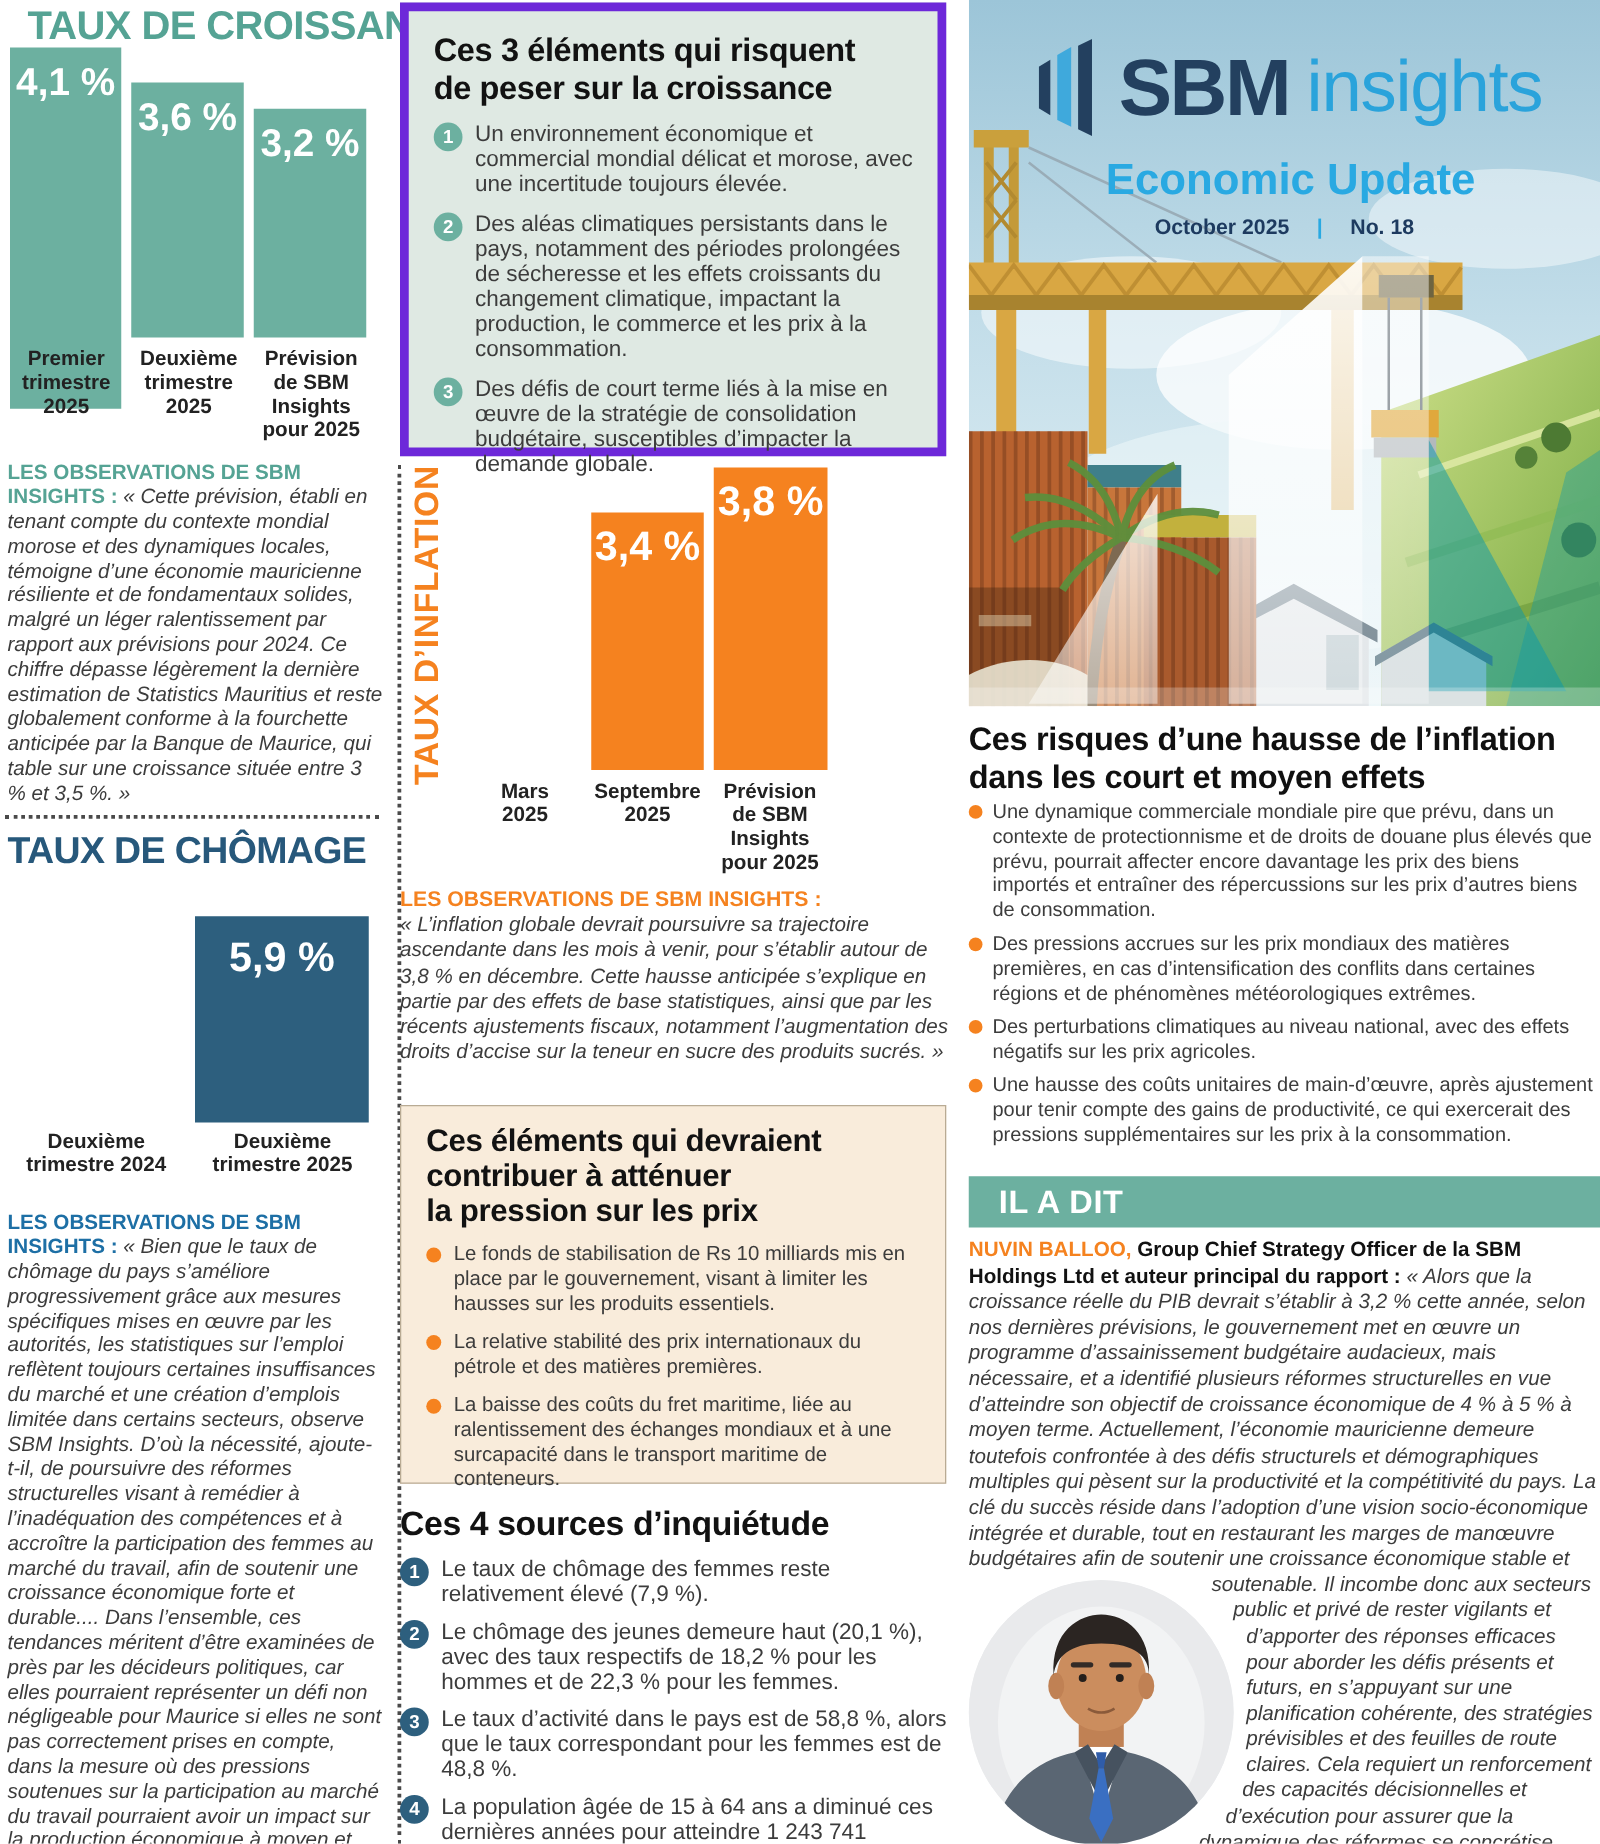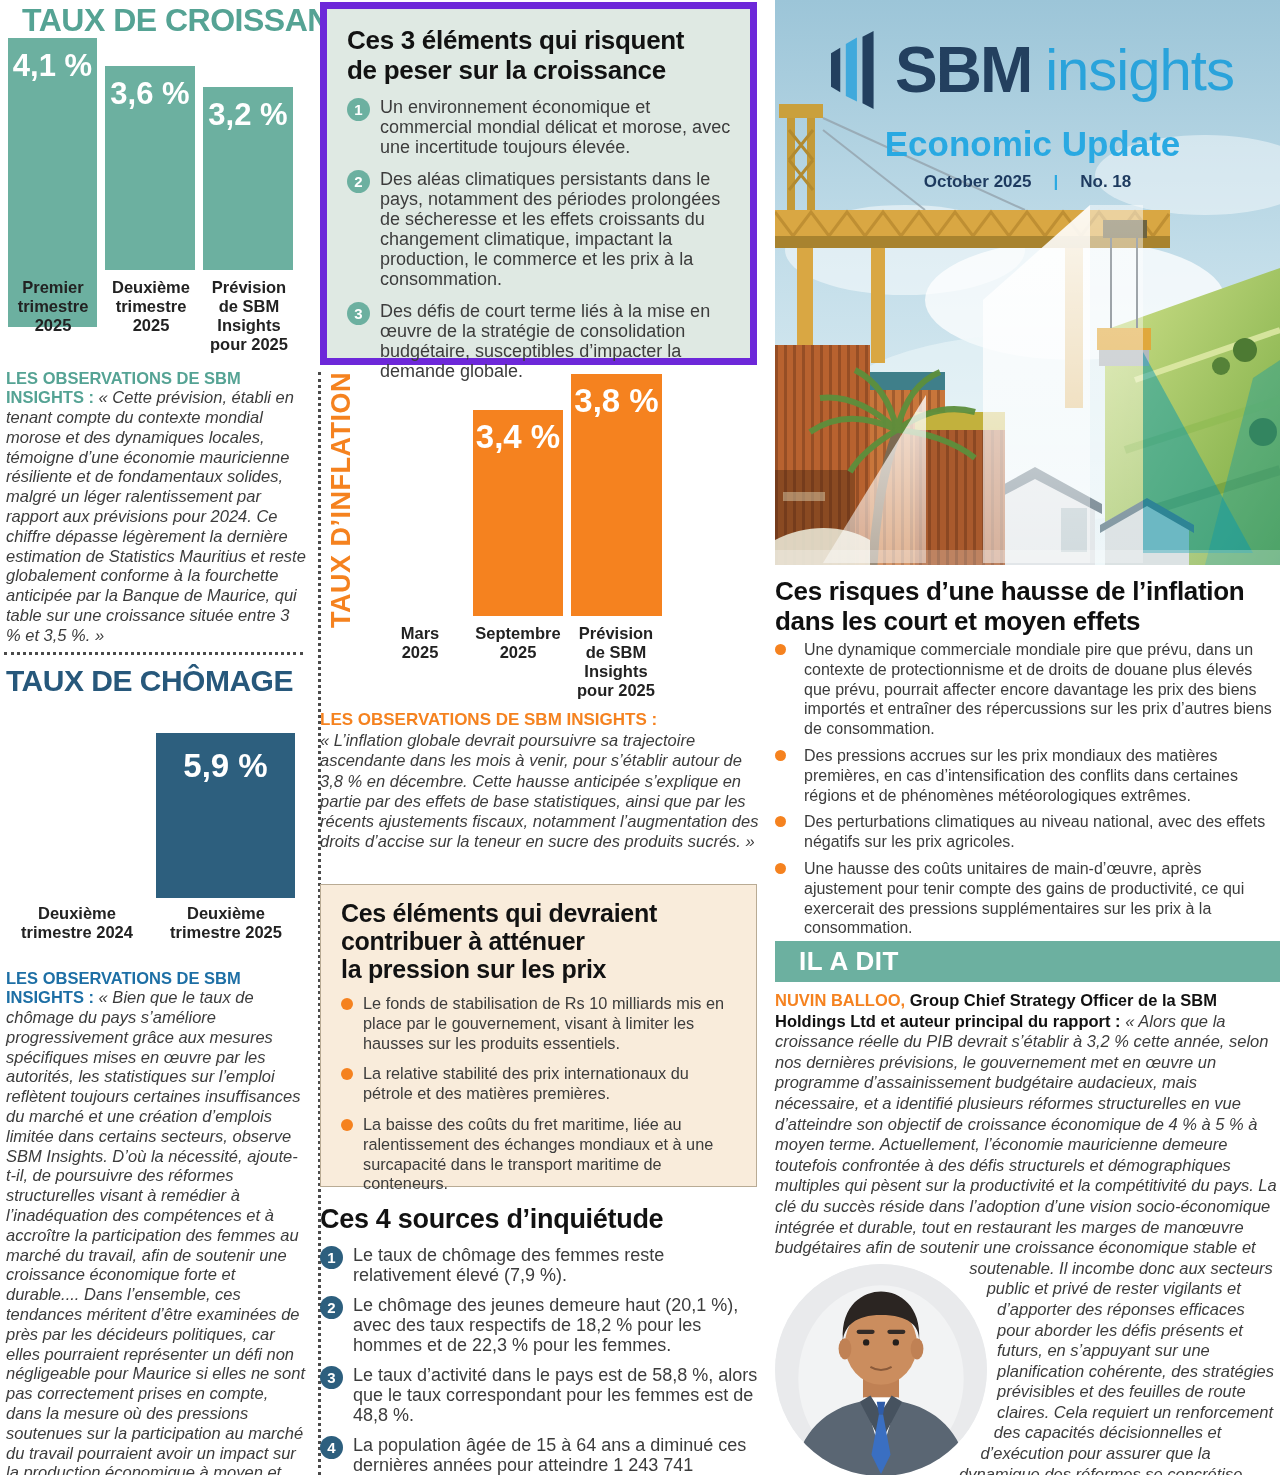--- a/index.html
+++ b/index.html
@@ -91,21 +91,21 @@
   #logo-insights{font-size:58px;font-weight:300;color:#2aa3db;letter-spacing:-1px;line-height:80px;}
   #masthead-title{position:absolute;left:0;right:0;top:124px;text-align:center;
                   font-size:35px;font-weight:bold;color:#29a9e2;padding-left:10px;}
   #masthead-meta{position:absolute;left:0;right:0;top:172px;text-align:center;
                  font-size:17px;font-weight:bold;color:#1d3a5f;}
   #masthead-meta .sep{color:#29a9e2;margin:0 22px;}
 
   #risks-title{left:775px;top:576px;width:506px;font-size:26px;line-height:30px;font-weight:bold;
                color:#101010;letter-spacing:-0.3px;white-space:pre-line;}
   #risk-list{left:775px;top:640px;width:505px;}
-  .ritem{display:flex;gap:18px;margin-top:7px;}
+  .ritem{display:flex;gap:8px;margin-top:7px;}
   .ritem:first-child{margin-top:0;}
   .ritem .bdot{width:11px;height:11px;margin-top:4px;}
   .ritem .t{font-size:16px;line-height:19.8px;color:#3c3c3c;}
 
   #iladit{left:775px;top:941px;width:505px;height:41px;background:#6cb0a0;color:#fff;
           font-size:26px;font-weight:bold;line-height:41px;padding-left:24px;
           box-sizing:border-box;letter-spacing:0.5px;}
 
   #quote{left:775px;top:990px;width:505px;font-size:16.5px;line-height:20.6px;color:#3c3c3c;}
   .q-name{color:#f5821f;font-weight:bold;}

